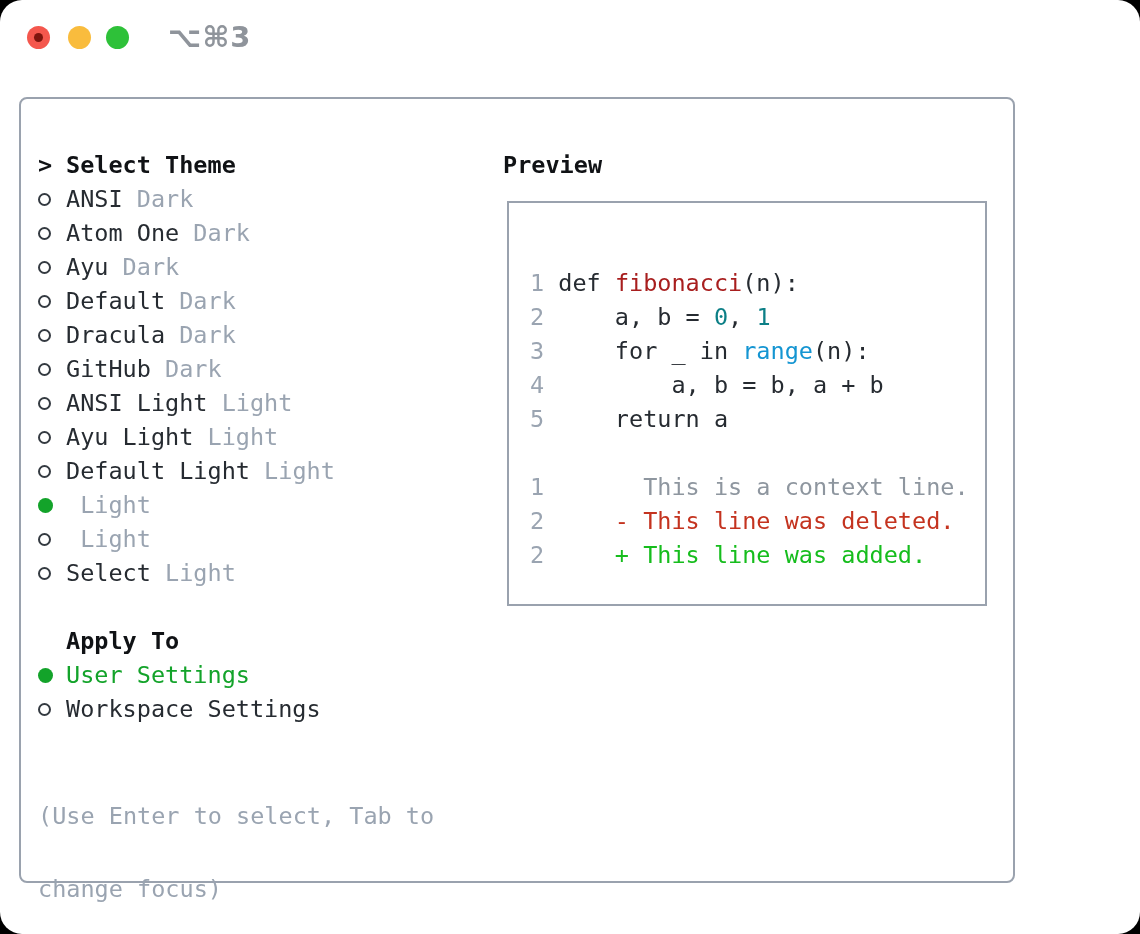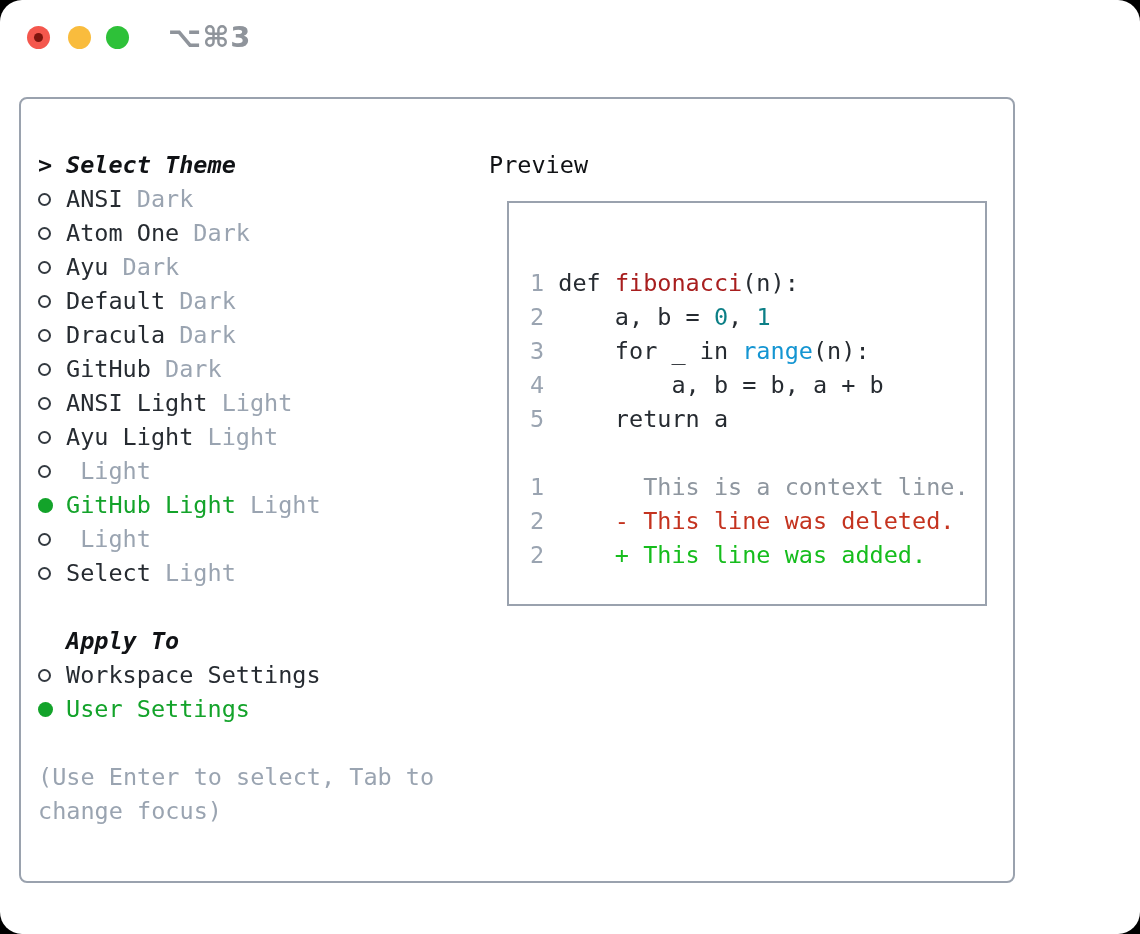--- a/index.html
+++ b/index.html
@@ -39,30 +39,30 @@
   .panel{position:absolute;left:19px;top:97px;width:996px;height:786px;
          box-sizing:border-box;border:2px solid var(--border-gray);border-radius:8px;
          background:#fff;}
   
   .left-col{position:absolute;left:17px;top:49px;font-size:23.5px;color:var(--ink);}
   .row{display:flex;align-items:center;height:34px;white-space:pre;}
   .marker{width:28px;display:flex;align-items:center;flex:none;}
   .circle{width:13px;height:13px;border:2px solid #343a41;border-radius:50%;box-sizing:border-box;}
   .circle.sel{width:15px;height:15px;border:none;background:var(--accent-green);}
   .prompt{width:28px;flex:none;font-weight:bold;color:var(--bold-ink);}
-  .hdr{font-weight:bold;color:var(--bold-ink);font-style:italic;}
+  .hdr{font-weight:bold;color:var(--bold-ink);}
   .name{color:var(--ink);}
   .name.sel-text{color:var(--accent-green);}
   .variant{color:var(--muted-gray);}
   .indent{padding-left:28px;}
-  .help-line{height:34px;line-height:34px;color:var(--muted-gray);white-space:pre;}
+  .help-line{height:34px;line-height:34px;color:var(--muted-gray);white-space:pre;margin-top:39px;}
   .blank{height:34px;}
   
-  .preview-header{position:absolute;left:468px;top:49px;height:34px;line-height:34px;
-                  font-weight:normal;font-size:23.5px;color:var(--bold-ink);}
+  .preview-header{position:absolute;left:482px;top:49px;height:34px;line-height:34px;
+                  font-weight:bold;font-size:23.5px;color:var(--bold-ink);}
   .preview-box{position:absolute;left:486px;top:102px;width:480px;height:405px;
                box-sizing:border-box;border:2px solid var(--border-gray);background:#fff;}
   .code{position:absolute;left:21px;top:63px;font-size:23.5px;line-height:34px;
         white-space:pre;color:var(--ink);}
   .code-line{height:34px;}
   .ln{display:inline-block;width:2ch;color:var(--muted-gray);}
   .tok-plain{color:var(--ink);}
   .tok-func{color:var(--function-red);}
   .tok-num{color:var(--number-teal);}
   .tok-builtin{color:var(--builtin-blue);}
@@ -92,35 +92,35 @@
 
       <div id="theme-rows">
           <div class="row"><span class="marker"><span class="circle"></span></span><span class="name">ANSI</span><span class="variant"> Dark</span></div>
           <div class="row"><span class="marker"><span class="circle"></span></span><span class="name">Atom One</span><span class="variant"> Dark</span></div>
           <div class="row"><span class="marker"><span class="circle"></span></span><span class="name">Ayu</span><span class="variant"> Dark</span></div>
           <div class="row"><span class="marker"><span class="circle"></span></span><span class="name">Default</span><span class="variant"> Dark</span></div>
           <div class="row"><span class="marker"><span class="circle"></span></span><span class="name">Dracula</span><span class="variant"> Dark</span></div>
           <div class="row"><span class="marker"><span class="circle"></span></span><span class="name">GitHub</span><span class="variant"> Dark</span></div>
           <div class="row"><span class="marker"><span class="circle"></span></span><span class="name">ANSI Light</span><span class="variant"> Light</span></div>
           <div class="row"><span class="marker"><span class="circle"></span></span><span class="name">Ayu Light</span><span class="variant"> Light</span></div>
-          <div class="row"><span class="marker"><span class="circle"></span></span><span class="variant"> Light</span></div>
-          <div class="row"><span class="marker"><span class="circle sel"></span></span><span class="name sel-text">GitHub Light</span><span class="variant"> Light</span></div>
+          <div class="row"><span class="marker"><span class="circle"></span></span><span class="name">Default Light</span><span class="variant"> Light</span></div>
+          <div class="row"><span class="marker"><span class="circle sel"></span></span><span class="variant"> Light</span></div>
           <div class="row"><span class="marker"><span class="circle"></span></span><span class="variant"> Light</span></div>
           <div class="row"><span class="marker"><span class="circle"></span></span><span class="name">Select</span><span class="variant"> Light</span></div>
         </div>
 
       <div class="blank"></div>
 
       <div class="row indent">
         <span class="hdr">Apply To</span>
       </div>
 
       <div id="apply-rows">
+          <div class="row"><span class="marker"><span class="circle sel"></span></span><span class="name sel-text">User Settings</span></div>
           <div class="row"><span class="marker"><span class="circle"></span></span><span class="name">Workspace Settings</span></div>
-          <div class="row"><span class="marker"><span class="circle sel"></span></span><span class="name sel-text">User Settings</span></div>
         </div>
 
       <div class="blank"></div>
 
       <div class="help-line">(Use Enter to select, Tab to</div>
       <div class="help-line">change focus)</div>
     </div>
 
     <div class="preview-header">Preview</div>
 

